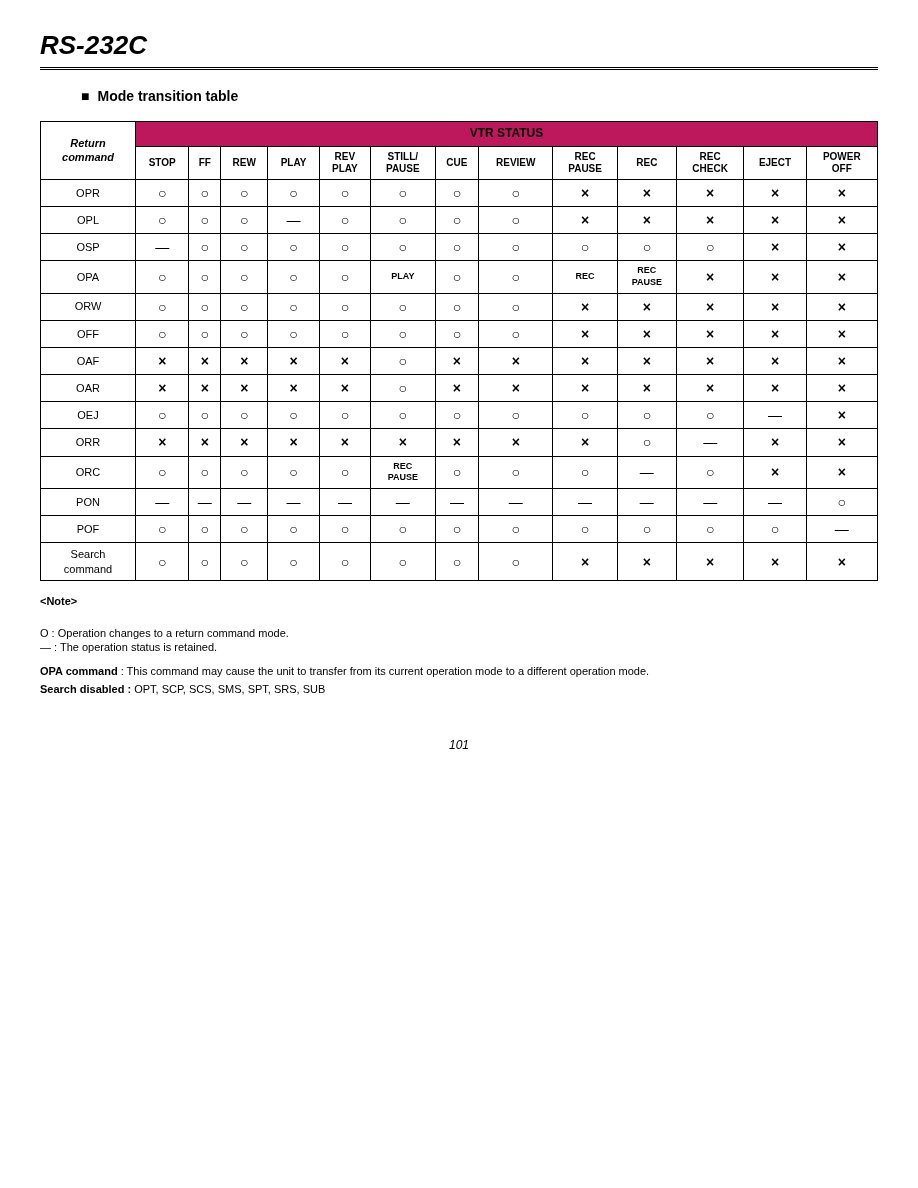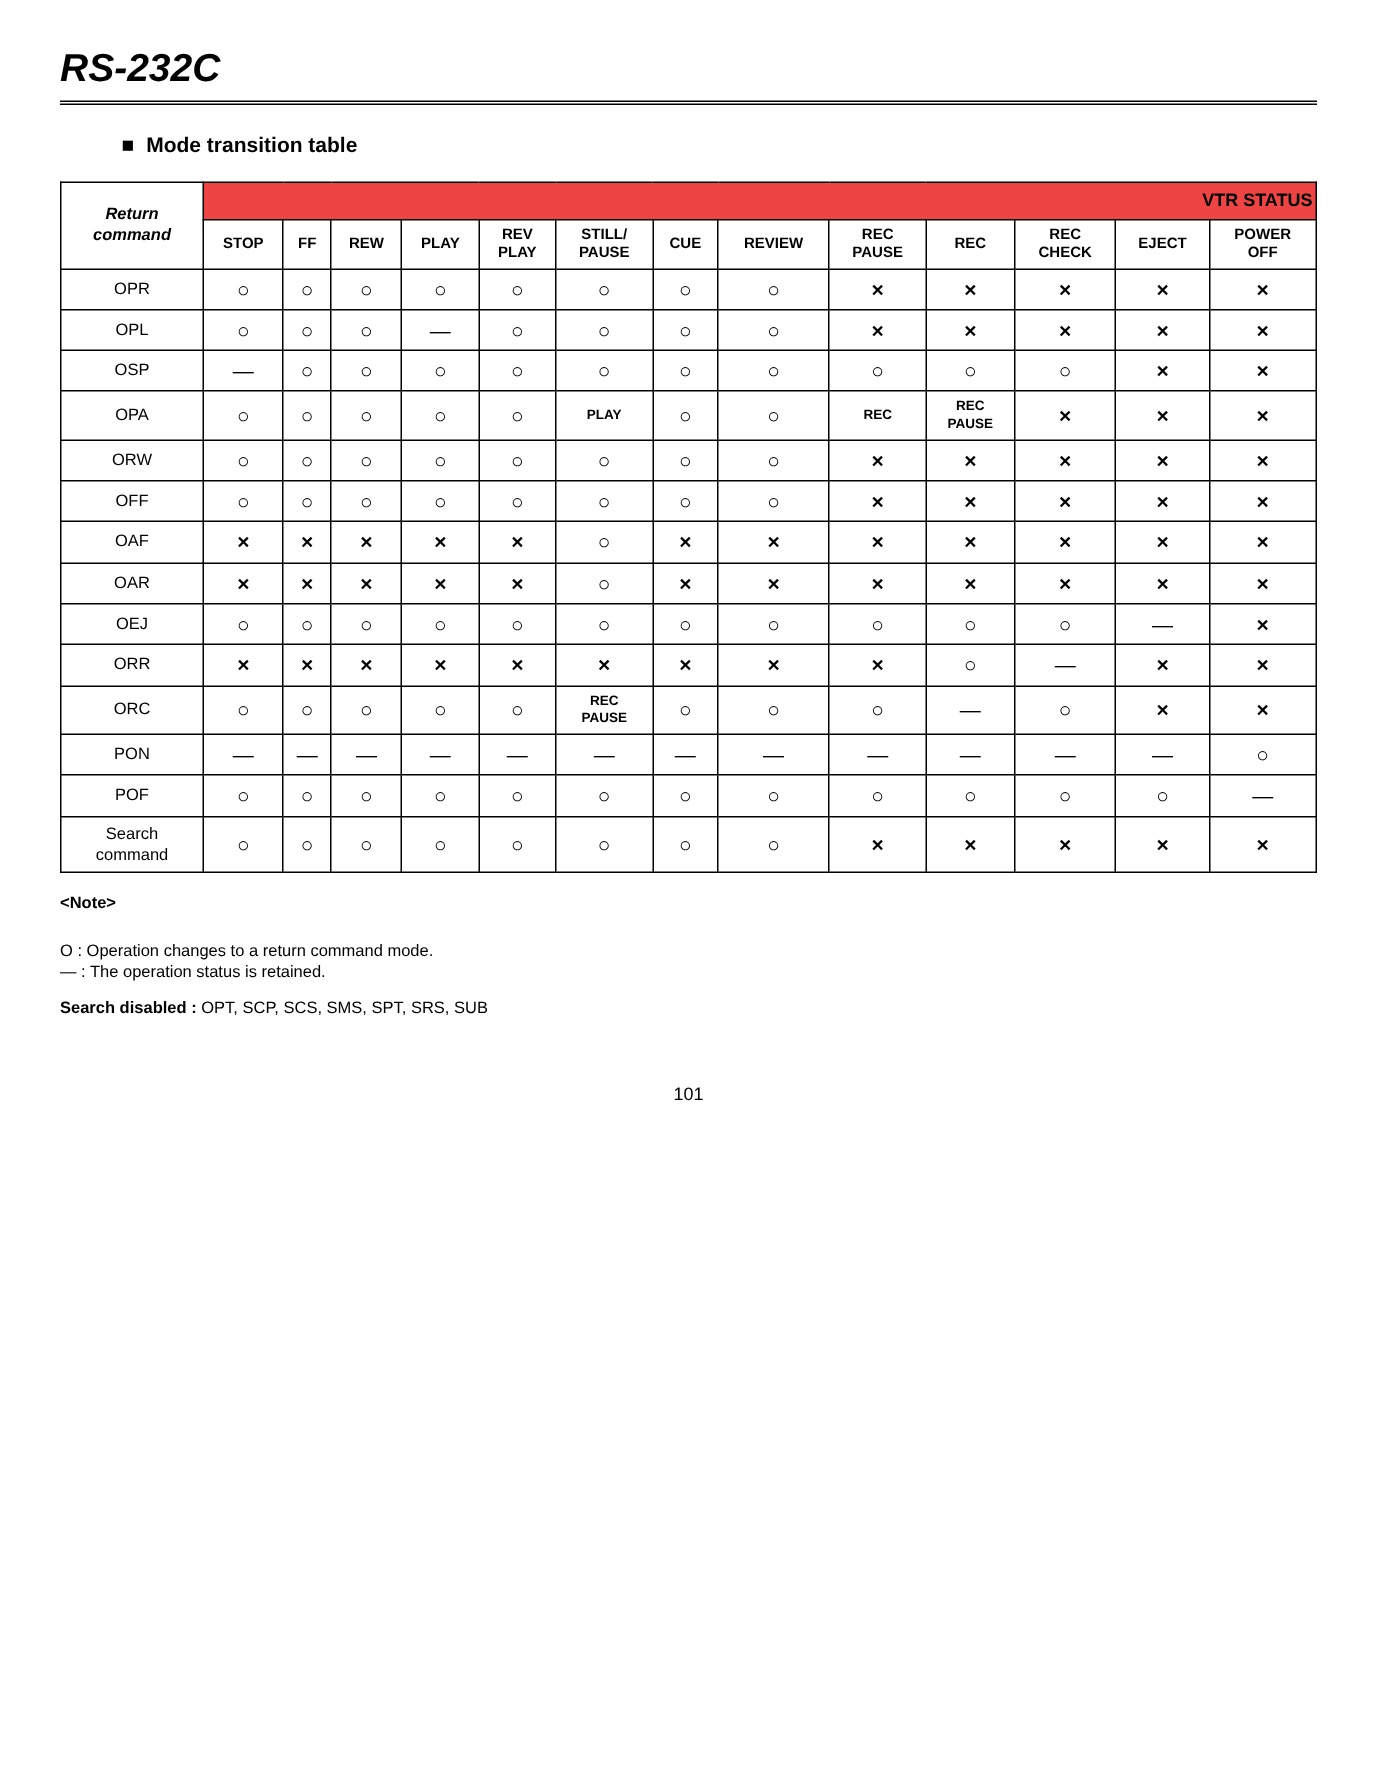--- a/index.html
+++ b/index.html
@@ -45,22 +45,22 @@
     table td, table th {
       border: 1px solid #000;
       text-align: center;
       padding: 4px 2px;
       line-height: 1.3;
       vertical-align: middle;
     }
     .vtr-status-header {
       font-weight: bold;
       font-size: 12px;
-      text-align: right;
-      background: #ef4444;
+      text-align: center;
+      background: #be185d;
     }
     .return-cmd-header {
       font-weight: bold;
       font-size: 11px;
       text-align: center;
       font-style: italic;
     }
     .col-header {
       font-weight: bold;
       font-size: 10px;
@@ -82,20 +82,21 @@
     .footer-notes {
       margin-top: 10px;
       font-size: 11px;
       line-height: 1.6;
     }
     .footer-notes .bold { font-weight: bold; }
     .page-number {
       text-align: center;
       margin-top: 40px;
       font-size: 12px;
+      font-style: italic;
     }
   </style>
 </head>
 <body>
 
 <div class="page-title">RS-232C</div>
 <hr class="top-divider">
 
 <div class="section-header">
   <span>Mode transition table</span>
@@ -354,18 +355,22 @@
 <div class="notes-section">
   <div class="notes-title">&lt;Note&gt;</div>
   <div id="notes-list">
       <div class="note-item">O  : Operation changes to a return command mode.</div>
       <div class="note-item">—  : The operation status is retained.</div>
     </div>
 </div>
 
 <div class="footer-notes">
   <div>
+    <span class="bold">OPA command</span>
+    <span>: This command may cause the unit to transfer from its current operation mode to a different operation mode.</span>
+  </div>
+  <div>
     <span class="bold">Search disabled :</span>
     <span>OPT, SCP, SCS, SMS, SPT, SRS, SUB</span>
   </div>
 </div>
 
 <div class="page-number">101</div>
 
 </body></html>

